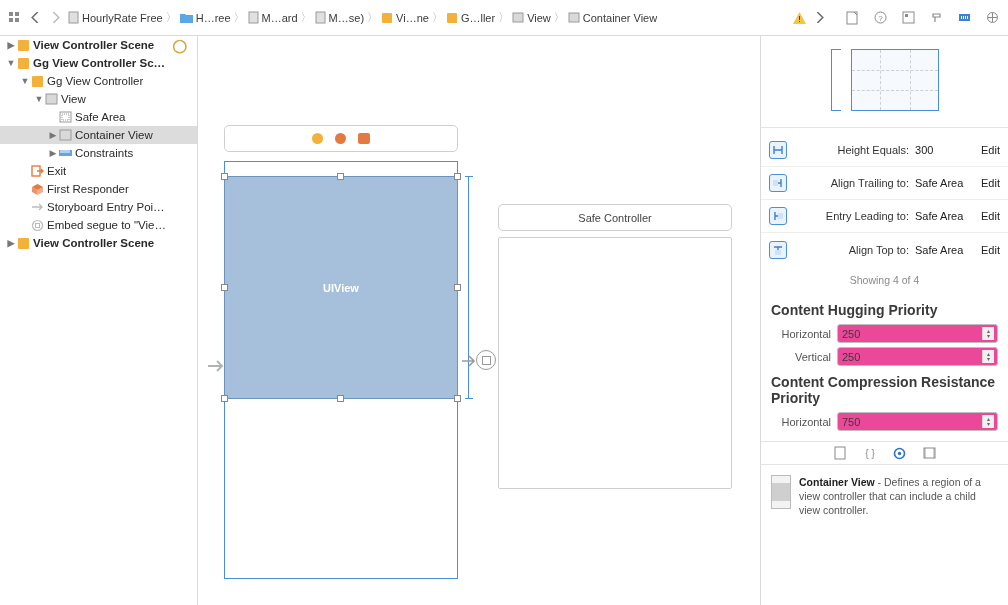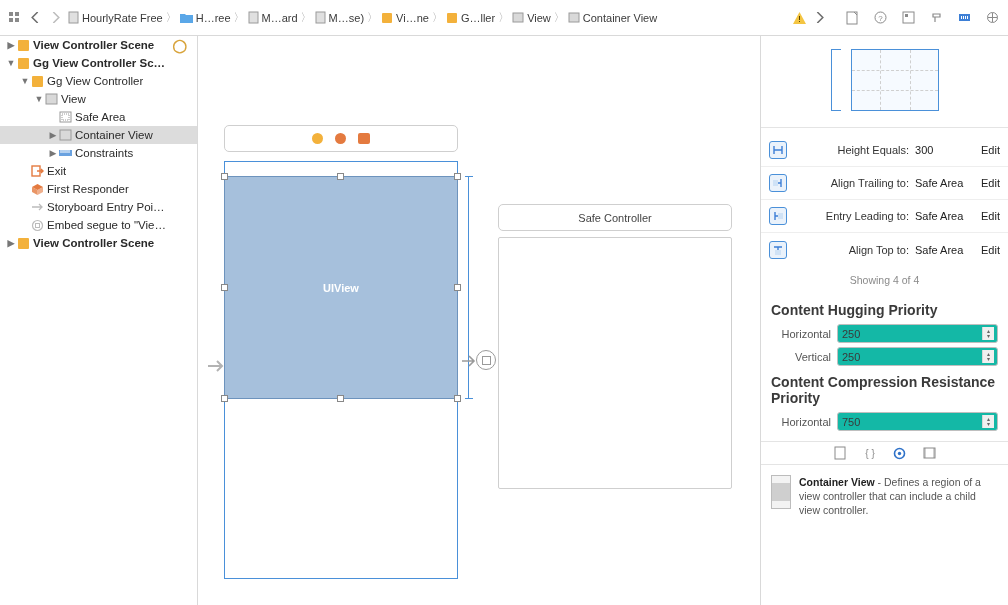--- a/index.html
+++ b/index.html
@@ -71,21 +71,21 @@
 .c-ic { width:18px; height:18px; border:1px solid #4a90d9; border-radius:3px; display:flex; align-items:center; justify-content:center; background:#eaf2fb; }
 .c-ic svg { display:block; }
 .c-label { flex:1; text-align:right; color:#333; }
 .c-val { width:60px; color:#222; }
 .c-edit { color:#222; font-size:11px; }
 .showing { text-align:center; color:#8a8a8a; font-size:10.5px; padding:6px 0 10px; }
 
 .prio-head { font-weight:600; padding:6px 10px 4px; font-size:14px; }
 .prio-row { display:flex; align-items:center; padding:2px 10px; gap:6px; }
 .prio-row label { width:60px; text-align:right; color:#555; font-size:11px; }
-.combo { flex:1; display:flex; height:19px; border:1px solid #bfbfbf; border-radius:3px; background:#14b8a6; align-items:center; padding:0 4px; position:relative; }
+.combo { flex:1; display:flex; height:19px; border:1px solid #bfbfbf; border-radius:3px; background:#ec4899; align-items:center; padding:0 4px; position:relative; }
 .combo .caret { position:absolute; right:3px; top:2px; width:12px; height:13px; background:#f0f0f0; border-left:1px solid #d7d7d7; display:flex; flex-direction:column; align-items:center; justify-content:center; gap:0; }
 .combo .caret::before { content:"▴"; font-size:6px; color:#666; line-height:5px; }
 .combo .caret::after { content:"▾"; font-size:6px; color:#666; line-height:5px; }
 
 .lib-tabs { height:24px; border-top:1px solid #e4e4e4; border-bottom:1px solid #e4e4e4; display:flex; align-items:center; justify-content:center; gap:14px; margin-top:8px; }
 .lib-tabs .t { width:16px; height:16px; display:flex; align-items:center; justify-content:center; color:#8a8a8a; }
 .lib-tabs .t.active { color:#2f72c9; }
 
 .desc { display:flex; gap:8px; padding:10px; }
 .desc .sq { width:34px; height:34px; border:1px solid #bcbcbc; background:#f3f3f3; display:flex; align-items:center; justify-content:center; }

